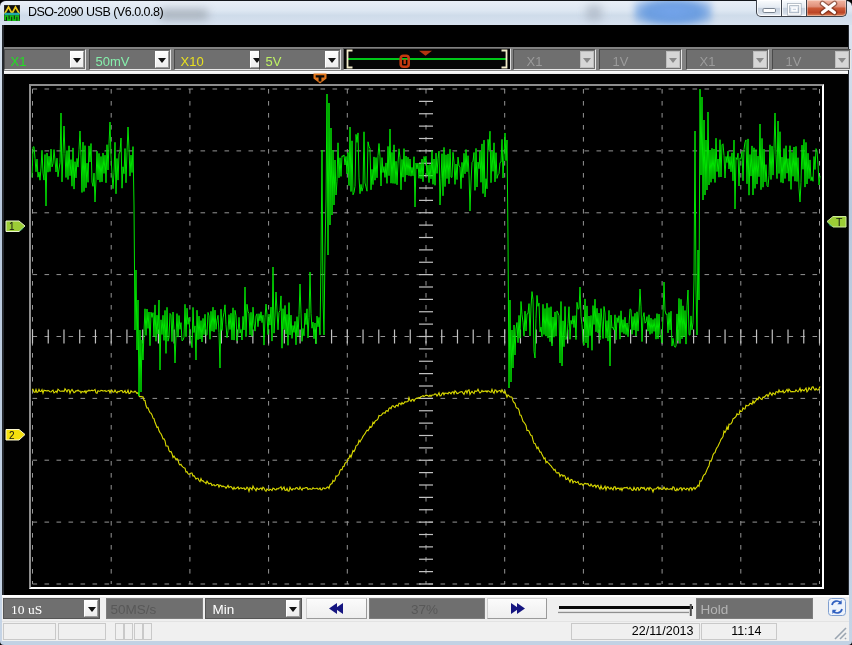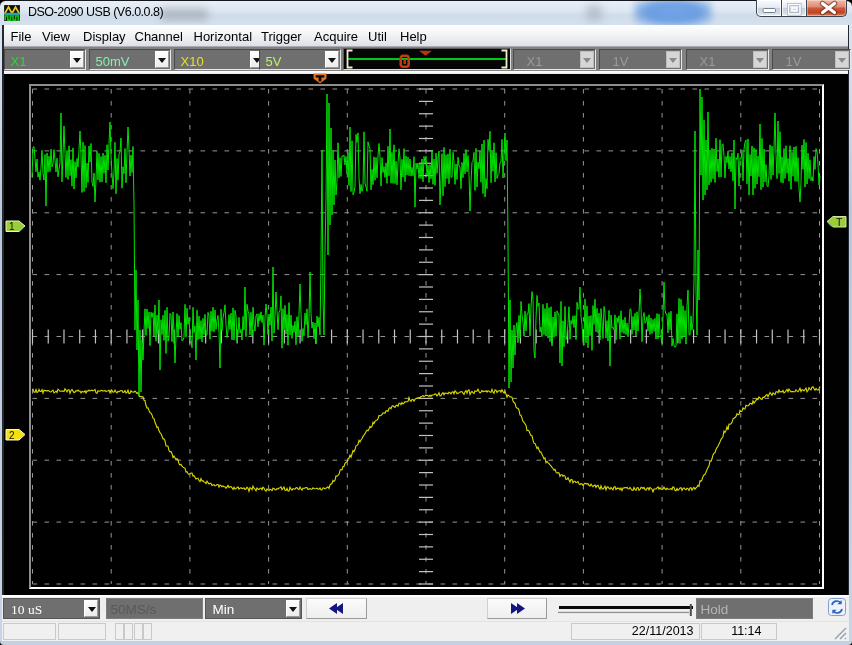--- a/index.html
+++ b/index.html
@@ -112,31 +112,20 @@
       <path d="M 66.5 3.5 L 78.5 12.5 M 78.5 3.5 L 66.5 12.5" stroke="#5a2414" stroke-width="5.6" stroke-linecap="round" opacity="0.55"></path>
       <path d="M 66.5 3.5 L 78.5 12.5 M 78.5 3.5 L 66.5 12.5" stroke="#ffffff" stroke-width="3.1" stroke-linecap="round"></path>
     </svg>
   </div>
   <div id="bleft"></div>
     <div id="bleft2"></div>
   <div id="bright"></div>
     <div id="bright2"></div>
   <div id="bbottom"></div>
 
-  <div id="menubar">
-    <span style="left:7px">File</span>
-    <span style="left:38.5px">View</span>
-    <span style="left:79.5px">Display</span>
-    <span style="left:131px">Channel</span>
-    <span style="left:190px">Horizontal</span>
-    <span style="left:257.5px">Trigger</span>
-    <span style="left:310.5px">Acquire</span>
-    <span style="left:364.5px">Util</span>
-    <span style="left:396.5px">Help</span>
-  </div>
 
   <div id="toolbar">
     <div class="tcombo" style="left:0px; width:82px;">
         <span class="txt" style="color:#22e022">X1</span>
         <span class="btn"></span>
       </div>
     <div class="tcombo" style="left:85px; width:82px;">
         <span class="txt" style="color:#86efac">50mV</span>
         <span class="btn"></span>
       </div>
@@ -324,20 +313,23 @@
         <span class="btn"></span>
       </div>
     <div class="bpanel" style="left:103.5px; width:97.5px;">
         <span class="txt">50MS/s</span>
       </div>
     <div class="bcombo" style="left:202.5px; width:97px;">
         <span class="txt">Min</span>
         <span class="btn"></span>
       </div>
     <div class="navbtn" style="left:303.5px; width:61px;"></div>
+    <div class="bpanel" style="left:367px; width:116px;">
+        <span class="txt" style="left:auto; right:46px;">37%</span>
+      </div>
     <div class="navbtn" style="left:485px; width:60px;"></div>
     <div class="bpanel" style="left:693.5px; width:117.5px;">
         <span class="txt" style="color:#b4b4b4;">Hold</span>
       </div>
     <svg style="position:absolute;left:303.5px;top:1px;" width="242" height="22" viewBox="0 0 242 22">
       <path d="M 37 5 L 29 10.5 L 37 16 Z" fill="#151580"></path>
       <path d="M 31 5 L 23 10.5 L 31 16 Z" fill="#151580"></path>
       <path d="M 205 5 L 213 10.5 L 205 16 Z" fill="#151580"></path>
       <path d="M 211 5 L 219 10.5 L 211 16 Z" fill="#151580"></path>
     </svg>

